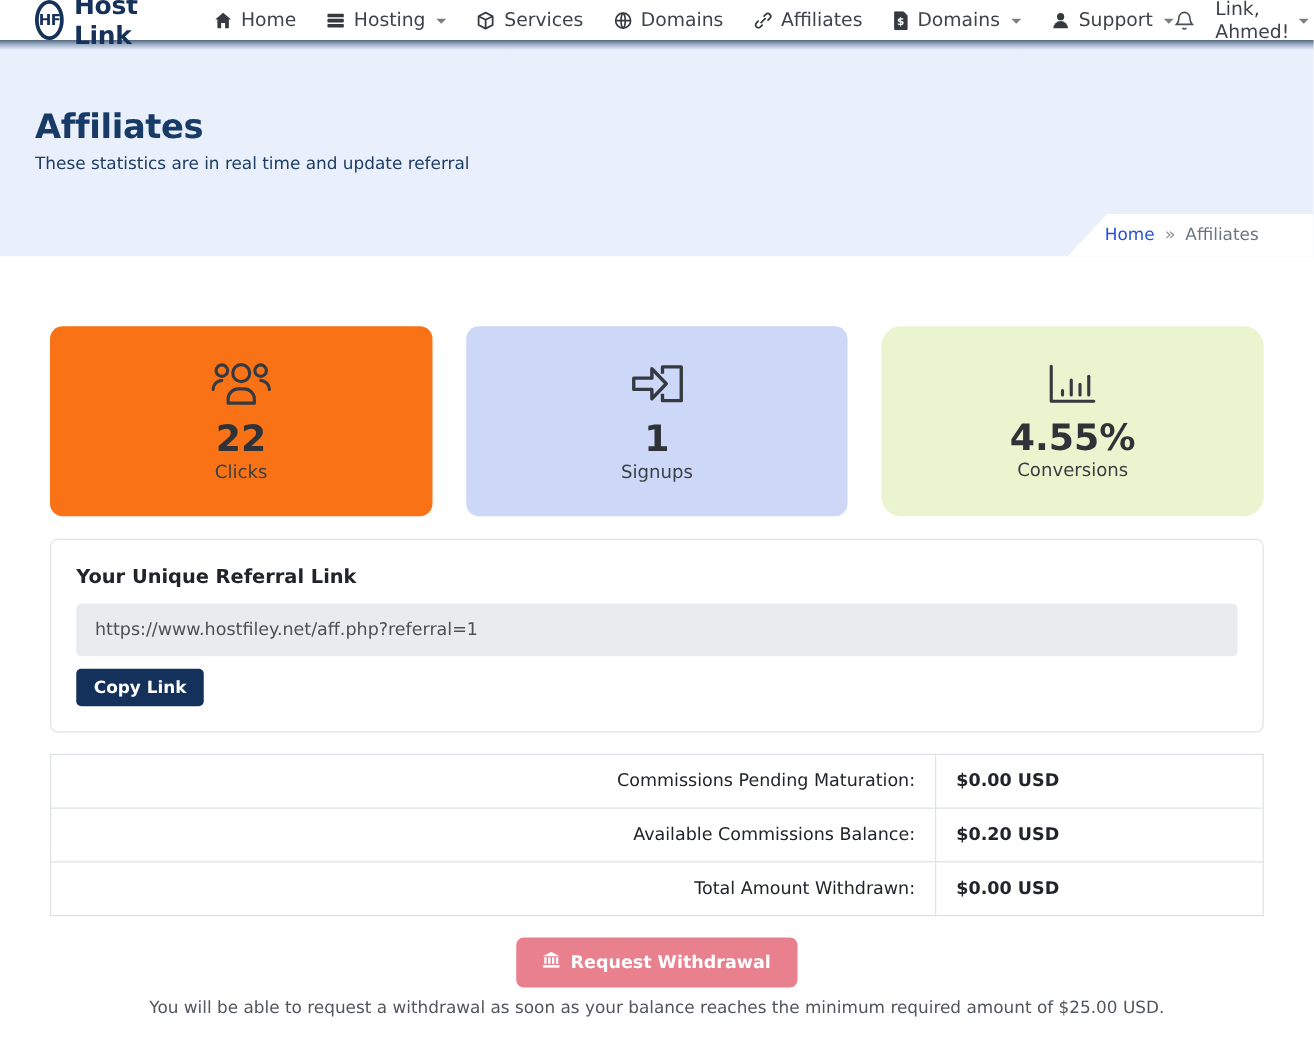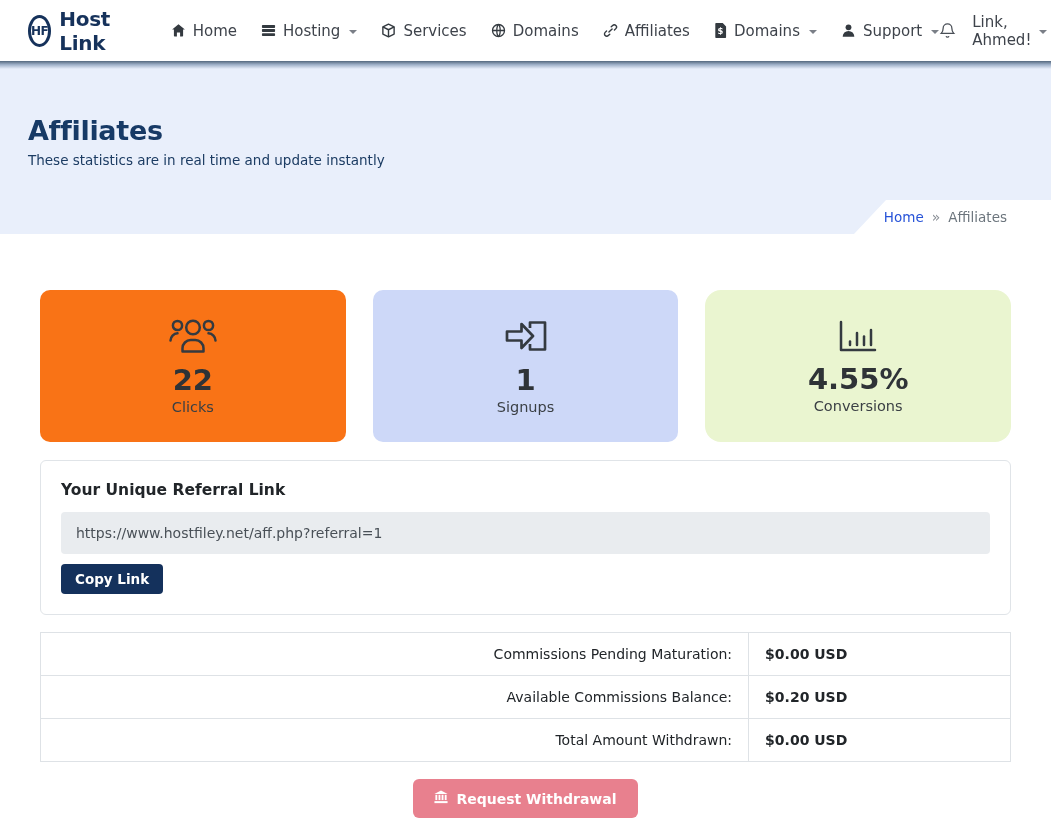--- a/index.html
+++ b/index.html
@@ -3,21 +3,21 @@
 <meta charset="utf-8">
 <style>
   * { margin:0; padding:0; box-sizing:border-box; }
   html,body { width:1051px; height:834px; }
   body {
     font-family:"DejaVu Sans","Liberation Sans",sans-serif;
     background:#ffffff; color:#212529; overflow:hidden; position:relative;
   }
   
   .navbar {
-    height:61px; background:#fff; display:flex; align-items:center;
+    height:32px; background:#fff; display:flex; align-items:center;
     padding:0 20px 0 28px; position:relative; z-index:5;
   }
   .brand { display:flex; align-items:center; gap:8px; cursor:pointer; }
   .brand-badge {
     width:32px; height:32px; border:3px solid #16325b; border-radius:50%;
     display:flex; align-items:center; justify-content:center;
     color:#16325b; font-weight:bold; font-size:12px; letter-spacing:-.5px;
   }
   .brand-name { color:#16325b; font-size:20px; font-weight:bold; letter-spacing:-.3px; }
   .nav-menu { display:flex; align-items:center; gap:24px; margin-left:52px; }
@@ -198,21 +198,21 @@
             <circle cx="13.4" cy="13.6" r="1.4" fill="currentColor" stroke="none"></circle>
           </svg>
       </span>
 
     </span>
   </div>
 </div>
 
 <div class="hero">
   <div class="hero-title">Affiliates</div>
-  <div class="hero-subtitle">These statistics are in real time and update instantly</div>
+  <div class="hero-subtitle">These statistics are in real time and update referral</div>
   <div class="breadcrumb">
     <a class="crumb-home">Home</a>
     <span class="crumb-sep">»</span>
     <span class="crumb-current">Affiliates</span>
   </div>
 </div>
 
 <div class="content">
 
   <div class="stats-row">
@@ -289,14 +289,15 @@
             <rect x="5.2" y="5" width="2.1" height="6"></rect>
             <rect x="8.7" y="5" width="2.1" height="6"></rect>
             <rect x="12.3" y="5" width="2.1" height="6"></rect>
             <rect x="0.5" y="12.2" width="15" height="2.3"></rect>
           </svg>
       </span>
       <span>Request Withdrawal</span>
     </button>
   </div>
 
+  <div class="withdraw-note">You will be able to request a withdrawal as soon as your balance reaches the minimum required amount of $25.00 USD.</div>
 
 </div>
 
 </body></html>

